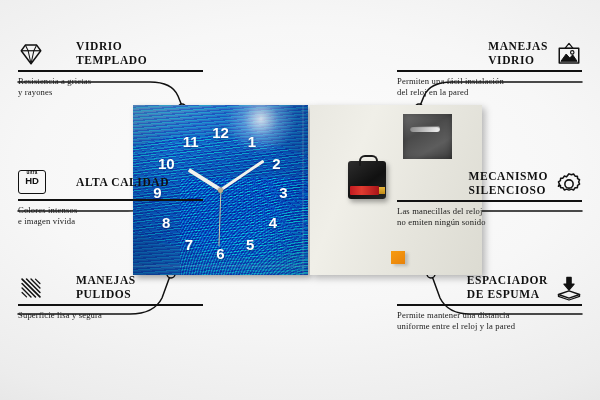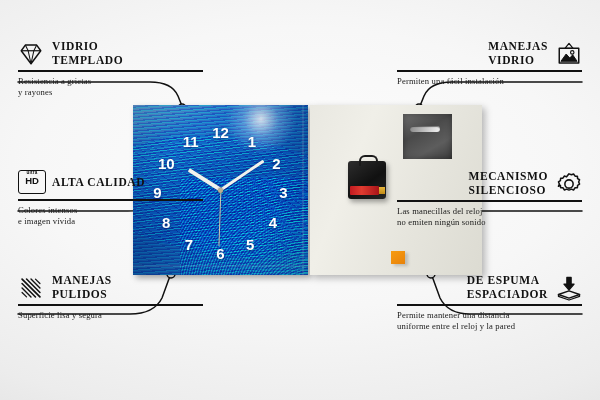--- a/index.html
+++ b/index.html
@@ -93,21 +93,21 @@
   .spacer-foam{position:absolute;left:47%;top:86%;width:14px;height:13px;
     background:linear-gradient(145deg,#f79c10,#e8820a);
     box-shadow:3px 2px 3px rgba(0,0,0,.18);}
 
   
   .callout{position:absolute;width:185px;}
   .callout.left{text-align:left;}
   .callout.right{text-align:left;}
   .co-head{display:flex;align-items:center;gap:8px;}
   .callout.right .co-head{flex-direction:row-reverse;}
-  .co-title{font-size:11.5px;font-weight:700;line-height:1.18;letter-spacing:.6px;color:#111;}
+  .co-title{font-size:11.5px;font-weight:700;line-height:1.18;letter-spacing:.6px;color:#111;margin-left:24px;}
   .co-rule{height:1.6px;background:#111;margin:3px 0 4px;}
   .co-sub{font-size:8.6px;line-height:1.28;color:#1a1a1a;letter-spacing:.15px;}
   .ico{width:26px;height:26px;flex:0 0 26px;display:block;}
   .ico svg{display:block;width:26px;height:26px;}
   .hd-box{width:26px;height:22px;border:1.7px solid #111;border-radius:3px;
     display:flex;flex-direction:column;align-items:center;
     font-family:"Liberation Sans",sans-serif;color:#111;}
   .hd-ultra{font-size:4.6px;font-weight:700;line-height:1;letter-spacing:.2px;}
   .hd-hd{font-size:9.5px;font-weight:700;line-height:1.05;}
 
@@ -255,20 +255,21 @@
         </g>
           </svg>
       </span>
       <div>
         <div class="co-title">MANEJAS</div>
         <div class="co-title">VIDRIO</div>
       </div>
     </div>
     <div class="co-rule"></div>
     <div class="co-sub">Permiten una fácil instalación</div>
+    <div class="co-sub">del reloj en la pared</div>
   </div>
 
   <div class="callout right" style="left:397px;top:170px;">
     <div class="co-head">
       <span class="ico">
         <svg viewBox="0 0 32 32">
             <g fill="none" stroke="#111" stroke-width="1.9" stroke-linejoin="round">
           <path d="M16 3.5 l3 1.2 2.6-1.0 1.9 2.6 2.8 .1 .3 2.9 2.4 1.5-1.1 2.7 1.1 2.7-2.4 1.5-.3 2.9-2.8 .1-1.9 2.6-2.6-1.0-3 1.2-3-1.2-2.6 1.0-1.9-2.6-2.8-.1-.3-2.9L3 18.7l1.1-2.7L3 13.3l2.4-1.5.3-2.9 2.8-.1 1.9-2.6 2.6 1.0z"></path>
           <circle cx="16" cy="16" r="5.1"></circle>
         </g>
@@ -289,22 +290,22 @@
       <span class="ico">
         <svg viewBox="0 0 32 32">
             <g fill="none" stroke="#111" stroke-width="1.8" stroke-linejoin="round">
           <path d="M13.3 3 h5.4 v8.2 h3.6 L16 18.5 L9.7 11.2 h3.6 Z" fill="#111" stroke-width="1.4"></path>
           <path d="M16 19.6 L29 24 L16 28.4 L3 24 Z"></path>
           <path d="M3 24 v2.4 L16 30.8 L29 26.4 V24" stroke-width="1.5"></path>
         </g>
           </svg>
       </span>
       <div>
+        <div class="co-title">ESPACIADOR</div>
         <div class="co-title">DE ESPUMA</div>
-        <div class="co-title">ESPACIADOR</div>
       </div>
     </div>
     <div class="co-rule"></div>
     <div class="co-sub">Permite mantener una distancia</div>
     <div class="co-sub">uniforme entre el reloj y la pared</div>
   </div>
 
 </div>
 
 </body></html>

